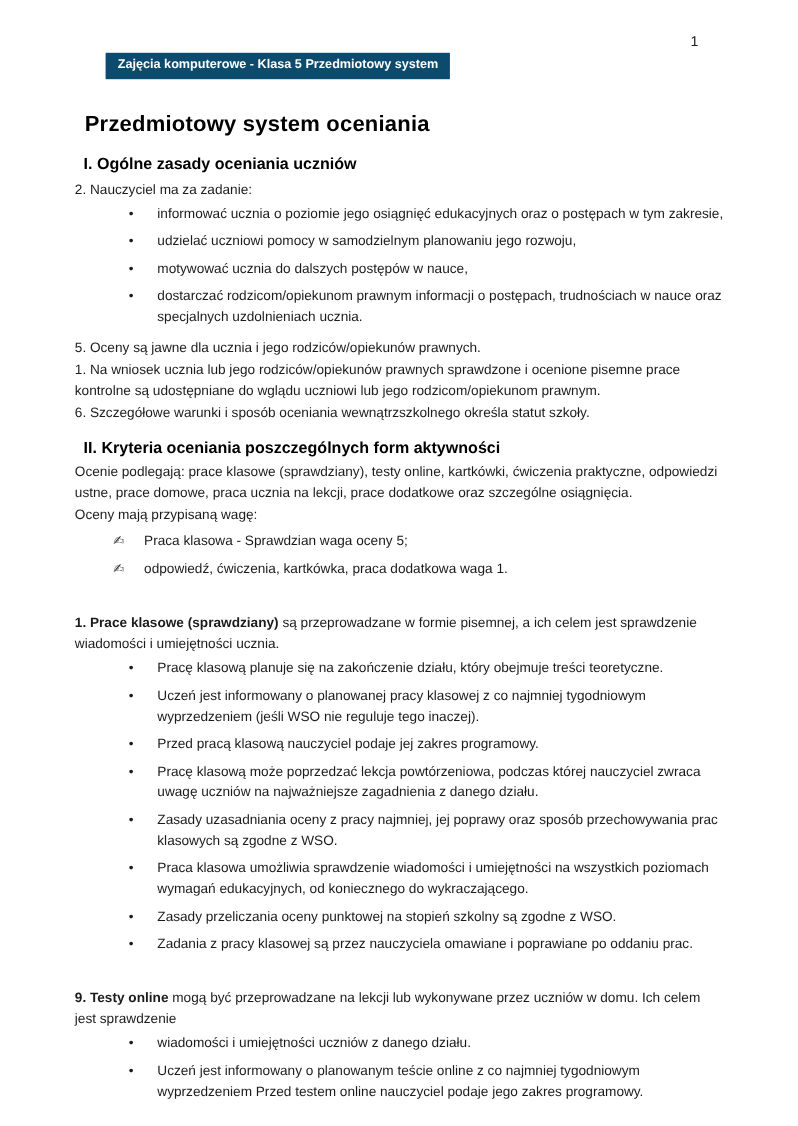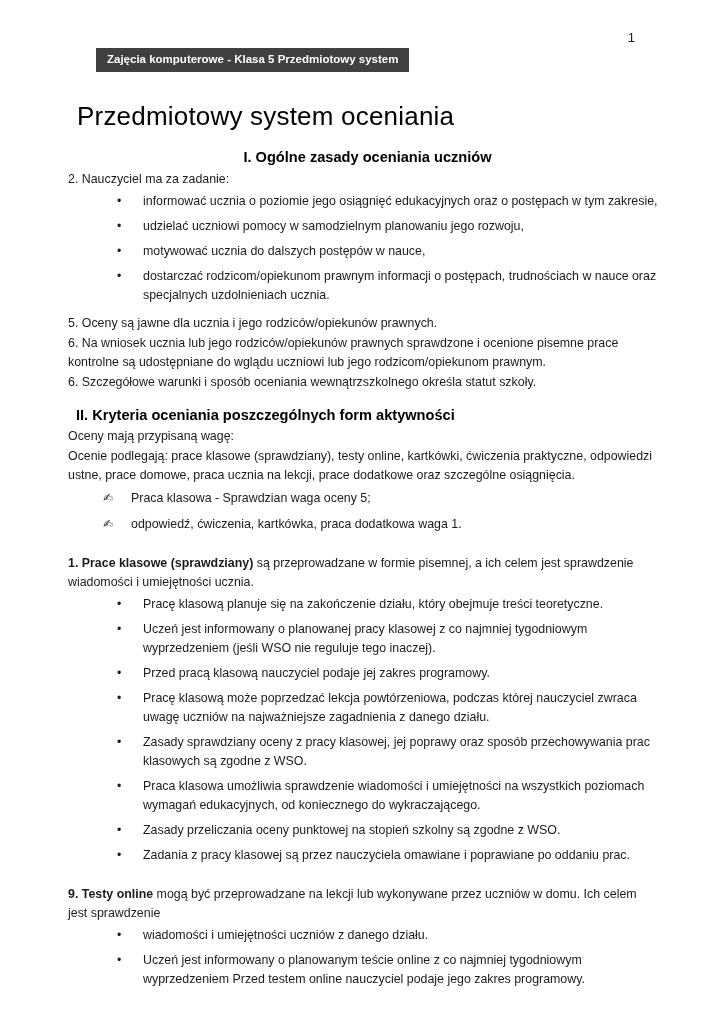--- a/index.html
+++ b/index.html
@@ -32,39 +32,39 @@
   .page-number {
     position: absolute;
     top: -18px;
     right: 24px;
     font-size: 13px;
     color: #1b1b1b;
   }
   
   h1.doc-title {
     margin: 30px 0 0 9px;
-    font-size: 26px;
-    font-weight: normal;
+    font-size: 20px;
+    font-weight: bold;
     letter-spacing: 0.2px;
     color: #000000;
     line-height: 1.15;
   }
   
   .doc-body { margin-top: 16px; font-size: 12.4px; line-height: 19px; }
   h2.section-heading {
     margin: 14px 0 2px 0;
     padding-left: 8px;
     font-size: 14.6px;
     font-weight: bold;
     color: #000000;
     line-height: 1.35;
   }
-  h2.section-heading:first-child { margin-top: 16px; text-align: center; }
+  h2.section-heading:first-child { margin-top: 16px; }
   p.para, p.para-tight, p.lead-para { margin: 0 0 1px 0; }
-  p.lead-para { margin-top: 20px; }
+  p.lead-para { margin-top: 30px; }
   p.lead-para strong { font-weight: bold; }
   .bullet-list { margin: 3px 0 9px 0; padding-left: 49px; }
   .bullet-list .li { display: flex; margin-bottom: 6px; }
   .bullet-list .li:last-child { margin-bottom: 0; }
   .bullet-list .marker {
     flex: 0 0 26px;
     width: 26px;
     font-size: 12.4px;
   }
   .hand-list { margin: 4px 0 2px 0; padding-left: 35px; }
@@ -75,21 +75,21 @@
     font-size: 12px;
     color: #333333;
   }
   .li .txt { flex: 1 1 auto; }
 </style>
 </head>
 <body>
 
 <div class="page">
   <div class="header">
-    <div class="badge" style="background: #404040; color: rgb(255, 255, 255); margin-left: 28px;">Zajęcia komputerowe - Klasa 5 Przedmiotowy system</div>
+    <div class="badge" style="background: #0c4a6e; color: rgb(255, 255, 255); margin-left: 28px;">Zajęcia komputerowe - Klasa 5 Przedmiotowy system</div>
     <div class="page-number">1</div>
   </div>
   <h1 class="doc-title">Przedmiotowy system oceniania</h1>
   <div class="doc-body" id="doc-body">
       <h2 class="section-heading">I. Ogólne zasady oceniania uczniów</h2>
       <p class="para-tight">2. Nauczyciel ma za zadanie:</p>
       <div class="bullet-list">
         <div class="li">
           <span class="marker">•</span>
           <span class="txt">informować ucznia o poziomie jego osiągnięć edukacyjnych oraz o postępach w tym zakresie,</span>
@@ -101,25 +101,25 @@
         <div class="li">
           <span class="marker">•</span>
           <span class="txt">motywować ucznia do dalszych postępów w nauce,</span>
         </div>
         <div class="li">
           <span class="marker">•</span>
           <span class="txt">dostarczać rodzicom/opiekunom prawnym informacji o postępach, trudnościach w nauce oraz specjalnych uzdolnieniach ucznia.</span>
         </div>
       </div>
       <p class="para-tight">5. Oceny są jawne dla ucznia i jego rodziców/opiekunów prawnych.</p>
-      <p class="para-tight">6. Na wniosek ucznia lub jego rodziców/opiekunów prawnych sprawdzone i ocenione pisemne prace kontrolne są udostępniane do wglądu uczniowi lub jego rodzicom/opiekunom prawnym.</p>
+      <p class="para-tight">1. Na wniosek ucznia lub jego rodziców/opiekunów prawnych sprawdzone i ocenione pisemne prace kontrolne są udostępniane do wglądu uczniowi lub jego rodzicom/opiekunom prawnym.</p>
       <p class="para-tight">6. Szczegółowe warunki i sposób oceniania wewnątrzszkolnego określa statut szkoły.</p>
       <h2 class="section-heading">II. Kryteria oceniania poszczególnych form aktywności</h2>
+      <p class="para-tight">Ocenie podlegają: prace klasowe (sprawdziany), testy online, kartkówki, ćwiczenia praktyczne, odpowiedzi ustne, prace domowe, praca ucznia na lekcji, prace dodatkowe oraz szczególne osiągnięcia.</p>
       <p class="para-tight">Oceny mają przypisaną wagę:</p>
-      <p class="para-tight">Ocenie podlegają: prace klasowe (sprawdziany), testy online, kartkówki, ćwiczenia praktyczne, odpowiedzi ustne, prace domowe, praca ucznia na lekcji, prace dodatkowe oraz szczególne osiągnięcia.</p>
       <div class="hand-list">
         <div class="li">
           <span class="marker">✍</span>
           <span class="txt">Praca klasowa - Sprawdzian waga oceny 5;</span>
         </div>
         <div class="li">
           <span class="marker">✍</span>
           <span class="txt">odpowiedź, ćwiczenia, kartkówka, praca dodatkowa waga 1.</span>
         </div>
       </div>
@@ -136,21 +136,21 @@
         <div class="li">
           <span class="marker">•</span>
           <span class="txt">Przed pracą klasową nauczyciel podaje jej zakres programowy.</span>
         </div>
         <div class="li">
           <span class="marker">•</span>
           <span class="txt">Pracę klasową może poprzedzać lekcja powtórzeniowa, podczas której nauczyciel zwraca uwagę uczniów na najważniejsze zagadnienia z danego działu.</span>
         </div>
         <div class="li">
           <span class="marker">•</span>
-          <span class="txt">Zasady sprawdziany oceny z pracy klasowej, jej poprawy oraz sposób przechowywania prac klasowych są zgodne z WSO.</span>
+          <span class="txt">Zasady uzasadniania oceny z pracy najmniej, jej poprawy oraz sposób przechowywania prac klasowych są zgodne z WSO.</span>
         </div>
         <div class="li">
           <span class="marker">•</span>
           <span class="txt">Praca klasowa umożliwia sprawdzenie wiadomości i umiejętności na wszystkich poziomach wymagań edukacyjnych, od koniecznego do wykraczającego.</span>
         </div>
         <div class="li">
           <span class="marker">•</span>
           <span class="txt">Zasady przeliczania oceny punktowej na stopień szkolny są zgodne z WSO.</span>
         </div>
         <div class="li">

